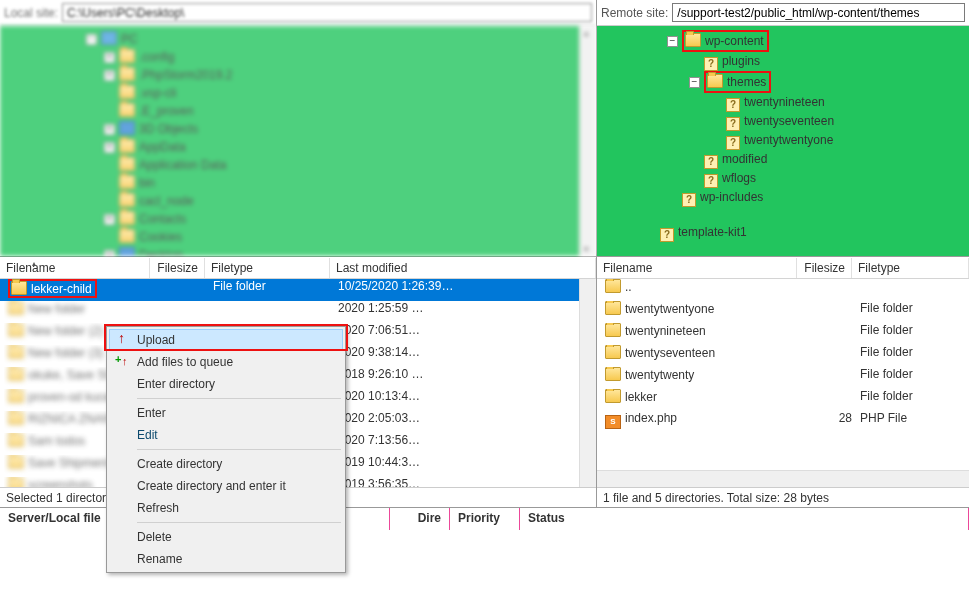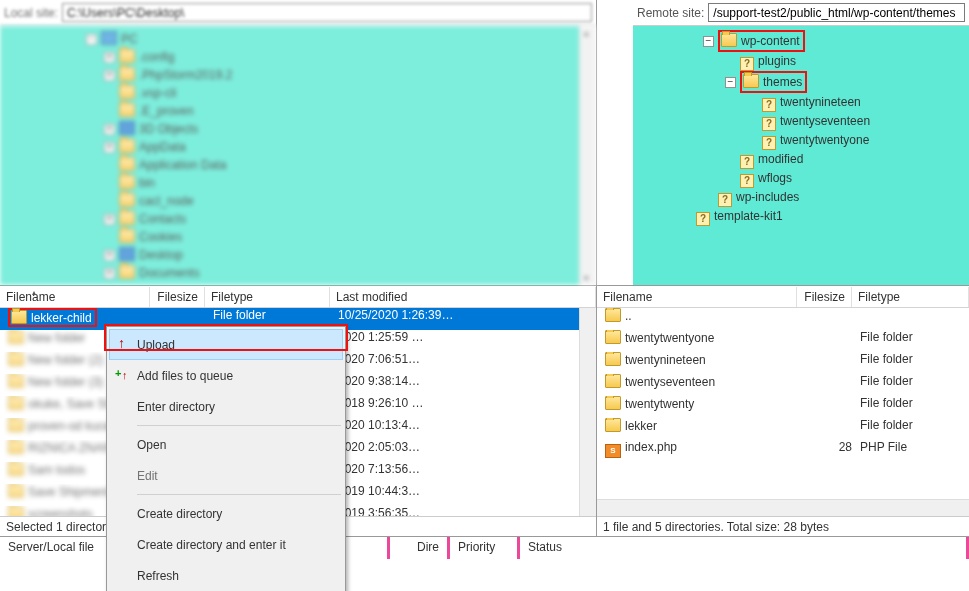--- a/index.html
+++ b/index.html
@@ -1,27 +1,27 @@
 <!DOCTYPE html>
 <html><head>
 <meta charset="utf-8">
 <style>
 * { box-sizing: border-box; margin: 0; padding: 0; }
 body { font-family: "Segoe UI", Tahoma, sans-serif; font-size: 12px; color: #333; background: #fff; width: 969px; height: 591px; overflow: hidden; }
 
 .container { display: flex; width: 969px; height: 591px; flex-direction: column; }
-.top-panes { display: flex; height: 286px; border-bottom: 1px solid #999; gap: 36px; }
+.top-panes { display: flex; height: 257px; border-bottom: 1px solid #999; }
 .local-tree-pane { width: 597px; border-right: 1px solid #999; display: flex; flex-direction: column; }
 .remote-tree-pane { flex: 1; display: flex; flex-direction: column; }
 
 .addr-bar { display: flex; align-items: center; padding: 3px 4px; border-bottom: 1px solid #ccc; gap: 4px; height: 26px; }
 .addr-bar label { color: #555; }
 .addr-bar input { flex: 1; border: 1px solid #7a7a7a; padding: 2px 4px; height: 19px; font-family: inherit; font-size: 12px; }
 
-.tree-body { flex: 1; overflow: hidden; position: relative; background: #5eead4; padding: 4px 0 0 6px; }
+.tree-body { flex: 1; overflow: hidden; position: relative; background: #22c55e; padding: 4px 0 0 6px; }
 .tree-body.blurred { filter: blur(2px); opacity: 0.8; pointer-events: none; }
 .tree-body .scrollbar-v { position: absolute; right: 0; top: 0; bottom: 0; width: 17px; background: #f0f0f0; border-left: 1px solid #ddd; }
 .tree-body .scrollbar-v::before { content: "▴"; position: absolute; top: 2px; left: 4px; font-size: 9px; color: #666; }
 .tree-body .scrollbar-v::after { content: "▾"; position: absolute; bottom: 2px; left: 4px; font-size: 9px; color: #666; }
 
 .tree ul { list-style: none; padding-left: 18px; }
 .tree li { position: relative; line-height: 18px; white-space: nowrap; }
 .tree .expander { display: inline-block; width: 11px; height: 11px; border: 1px solid #919191; text-align: center; line-height: 8px; font-size: 10px; margin-right: 4px; vertical-align: 1px; cursor: pointer; background: #fff; }
 
 .icon { display: inline-block; width: 16px; height: 14px; vertical-align: -2px; margin-right: 4px; }
@@ -41,35 +41,35 @@
 .list-header { display: flex; border-bottom: 1px solid #d4d4d4; background: #fff; height: 22px; align-items: center; }
 .list-header .col { padding: 3px 6px; border-right: 1px solid #e0e0e0; font-size: 12px; position: relative; }
 .list-header .col.sort::after { content: "▴"; position: absolute; right: 6px; font-size: 8px; color: #555; top: 1px; left: 32px; }
 
 .list-body { flex: 1; overflow: hidden; position: relative; }
 .list-row { display: flex; height: 22px; padding: 0 4px; }
 .list-row.selected { background: #0078d7; color: #fff; }
 .list-row .cell { padding: 0 4px; white-space: nowrap; overflow: hidden; }
 
 .context-menu { position: absolute; left: 106px; top: 326px; width: 240px; background: #f0f0f0; border: 1px solid #999; box-shadow: 2px 2px 4px rgba(0,0,0,0.3); z-index: 100; padding: 2px; }
-.context-menu .mi { display: flex; align-items: center; height: 31px; padding: 0 20px 0 28px; position: relative; cursor: default; }
+.context-menu .mi { display: flex; align-items: center; height: 22px; padding: 0 20px 0 28px; position: relative; cursor: default; }
 .context-menu .mi:hover, .context-menu .mi.hovered { background: #cce8ff; border: 1px solid #99d1ff; padding: 0 19px 0 27px; }
-.context-menu .mi.disabled { color: #737373; }
+.context-menu .mi.disabled { color: #0c4a6e; }
 .context-menu .sep { height: 1px; background: #d0d0d0; margin: 3px 2px 3px 28px; }
 .context-menu .mi .mi-icon { position: absolute; left: 6px; width: 16px; height: 16px; }
 .mi-upload-icon::before { content: "↑"; color: #b00; font-weight: bold; font-size: 14px; position: absolute; left: 2px; top: -2px; }
 .mi-queue-icon::before { content: "+"; color: #090; font-weight: bold; font-size: 11px; position: absolute; left: 0; top: -1px; }
 .mi-queue-icon::after { content: "↑"; color: #b00; font-weight: bold; font-size: 11px; position: absolute; left: 7px; top: 1px; }
 .upload-hl { position: absolute; left: 104px; top: 324px; width: 244px; height: 27px; border: 2px solid #e11; z-index: 101; pointer-events: none; }
 
 .status-bar { height: 20px; border-top: 1px solid #ccc; padding: 2px 6px; background: #fff; font-size: 12px; display: flex; align-items: center; }
 
 .bottom-pane { height: 35px; border-top: 1px solid #999; }
 .bottom-header { display: flex; height: 22px; }
-.bottom-header .col { padding: 3px 8px; border-right: 3px solid #ec4899; }
+.bottom-header .col { padding: 3px 8px; border-right: 1px solid #ec4899; font-weight: bold; }
 
 .local-list-pane .blurred-names { filter: blur(2.5px); opacity: 0.7; }
 
 .list-body .scrollbar-v { position: absolute; right: 0; top: 0; bottom: 0; width: 17px; background: #f0f0f0; border-left: 1px solid #ddd; }
 .list-body .scrollbar-h { position: absolute; left: 0; right: 0; bottom: 0; height: 17px; background: #f0f0f0; border-top: 1px solid #ddd; }
 </style>
 </head>
 <body>
 
 <div class="container">
@@ -111,21 +111,21 @@
             <ul style="padding-left: 0px;">
               <li style="padding-left: 22px;"><span class="expander">−</span><span class="highlight-red"><span class="icon icon-folder"></span><span>wp-content</span></span></li>
               <li style="padding-left: 44px;"><span style="display:inline-block;width:15px;"></span><span class="q-badge">?</span><span>plugins</span></li>
               <li style="padding-left: 44px;"><span class="expander">−</span><span class="highlight-red"><span class="icon icon-folder"></span><span>themes</span></span></li>
               <li style="padding-left: 66px;"><span style="display:inline-block;width:15px;"></span><span class="q-badge">?</span><span>twentynineteen</span></li>
               <li style="padding-left: 66px;"><span style="display:inline-block;width:15px;"></span><span class="q-badge">?</span><span>twentyseventeen</span></li>
               <li style="padding-left: 66px;"><span style="display:inline-block;width:15px;"></span><span class="q-badge">?</span><span>twentytwentyone</span></li>
               <li style="padding-left: 44px;"><span style="display:inline-block;width:15px;"></span><span class="q-badge">?</span><span>modified</span></li>
               <li style="padding-left: 44px;"><span style="display:inline-block;width:15px;"></span><span class="q-badge">?</span><span>wflogs</span></li>
               <li style="padding-left: 22px;"><span style="display:inline-block;width:15px;"></span><span class="q-badge">?</span><span>wp-includes</span></li>
-              <li style="padding-left: 0px;"><span style="display:inline-block;width:15px;"></span><span class="q-badge">?</span><span>template-kit1</span></li>
+              <li style="padding-left: 0px; margin-top: 16px;"><span style="display:inline-block;width:15px;"></span><span class="q-badge">?</span><span>template-kit1</span></li>
               <li style="padding-left: 0px;"><span style="display:inline-block;width:15px;"></span></li>
             </ul>
           </div>
       </div>
     </div>
   </div>
 
   <div class="mid-panes">
     <div class="local-list-pane">
       <div class="list-header">
@@ -272,21 +272,21 @@
     </div>
     <div class="mi">
       <span class="mi-icon mi-queue-icon"></span>
       <span>Add files to queue</span>
     </div>
     <div class="mi">
       <span>Enter directory</span>
     </div>
     <div class="sep"></div>
     <div class="mi">
-      <span>Open</span>
+      <span>Enter</span>
     </div>
     <div class="mi disabled">
       <span>Edit</span>
     </div>
     <div class="sep"></div>
     <div class="mi">
       <span>Create directory</span>
     </div>
     <div class="mi">
       <span>Create directory and enter it</span>

